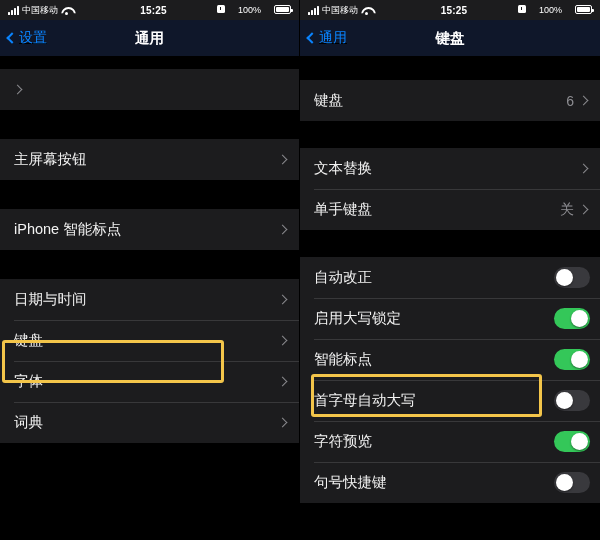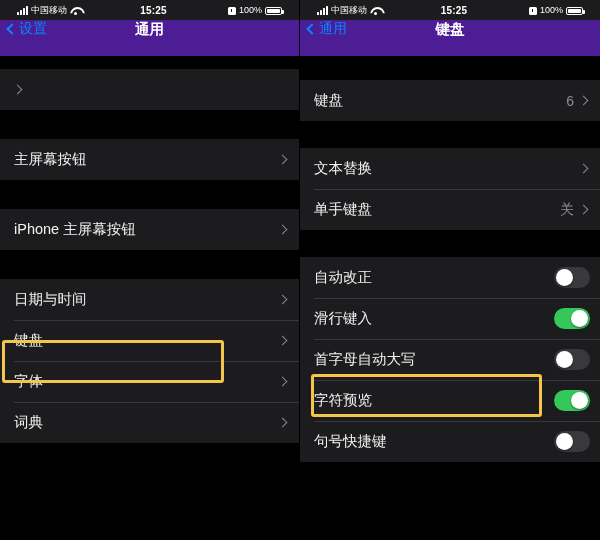--- a/index.html
+++ b/index.html
@@ -16,32 +16,32 @@
     position:relative;
     overflow:hidden;
   }
   .phone.left { border-right:1px solid #000; }
 
   
   .statusbar {
     height:20px;
     background:#1c1c1e;
     display:flex; align-items:center;
-    padding:0 17px;
+    padding:0 8px;
     font-size:9.5px; color:#fff;
     position:relative;
   }
   .sb-left { display:flex; align-items:center; gap:3px; }
   .sb-center {
     position:absolute; left:8px; right:0; text-align:center;
     font-size:10px; font-weight:bold; letter-spacing:.2px;
     pointer-events:none;
   }
   .sb-right {
-    margin-left:auto; display:flex; align-items:flex-end; gap:3px;
+    margin-left:auto; display:flex; align-items:flex-start; gap:13px;
     font-size:9px;
   }
   .bars { display:flex; align-items:flex-end; gap:1px; height:9px; }
   .bars i { display:block; width:2px; background:#fff; border-radius:.5px; }
   .bars i:nth-child(1){height:3px}
   .bars i:nth-child(2){height:5px}
   .bars i:nth-child(3){height:7px}
   .bars i:nth-child(4){height:9px}
   .carrier { font-size:9px; }
   .wifi { width:11px; height:9px; position:relative; display:inline-block; }
@@ -71,24 +71,25 @@
     width:1.5px; height:3.5px; background:#fff; border-radius:0 1px 1px 0;
   }
   .battery span{
     display:block; position:absolute; left:1px; top:1px; bottom:1px;
     width:13px; background:#fff; border-radius:1px;
   }
 
   
   .navbar {
     height:36px;
-    background:#4c1d95;
-    display:flex; align-items:flex-start;
+    background:#0f172a;
+    display:flex; align-items:center;
     position:relative;
     padding:0 8px;
+    text-decoration:underline;
   }
   .nav-back {
     display:flex; align-items:center; gap:2px;
     color:#0a84ff; font-size:14px;
     z-index:2;
   }
   .chev-back {
     width:8px; height:8px;
     border-left:2.2px solid #0a84ff;
     border-bottom:2.2px solid #0a84ff;
@@ -206,21 +207,21 @@
       <div class="group">
         <div class="row">
           <span class="row-label">主屏幕按钮</span>
           <span class="chev"></span>
         </div>
       </div>
 
       <div class="gap" style="height:29px"></div>
       <div class="group">
         <div class="row">
-          <span class="row-label">iPhone 主屏幕按钮</span>
+          <span class="row-label">iPhone 智能标点</span>
           <span class="chev"></span>
         </div>
       </div>
 
       <div class="gap" style="height:29px"></div>
       <div class="group">
         <div class="row">
           <span class="row-label">日期与时间</span>
           <span class="chev"></span>
         </div>
@@ -300,21 +301,27 @@
 
       <div class="gap" style="height:27px"></div>
       <div class="group">
         <div class="row">
           <span class="row-label">自动改正</span>
           <span class="toggle">
               <span class="knob"></span>
             </span>
         </div>
         <div class="row">
-          <span class="row-label">滑行键入</span>
+          <span class="row-label">启用大写锁定</span>
+          <span class="toggle on">
+              <span class="knob"></span>
+            </span>
+        </div>
+        <div class="row">
+          <span class="row-label">智能标点</span>
           <span class="toggle on">
               <span class="knob"></span>
             </span>
         </div>
         <div class="row">
           <span class="row-label">首字母自动大写</span>
           <span class="toggle">
               <span class="knob"></span>
             </span>
         </div>

